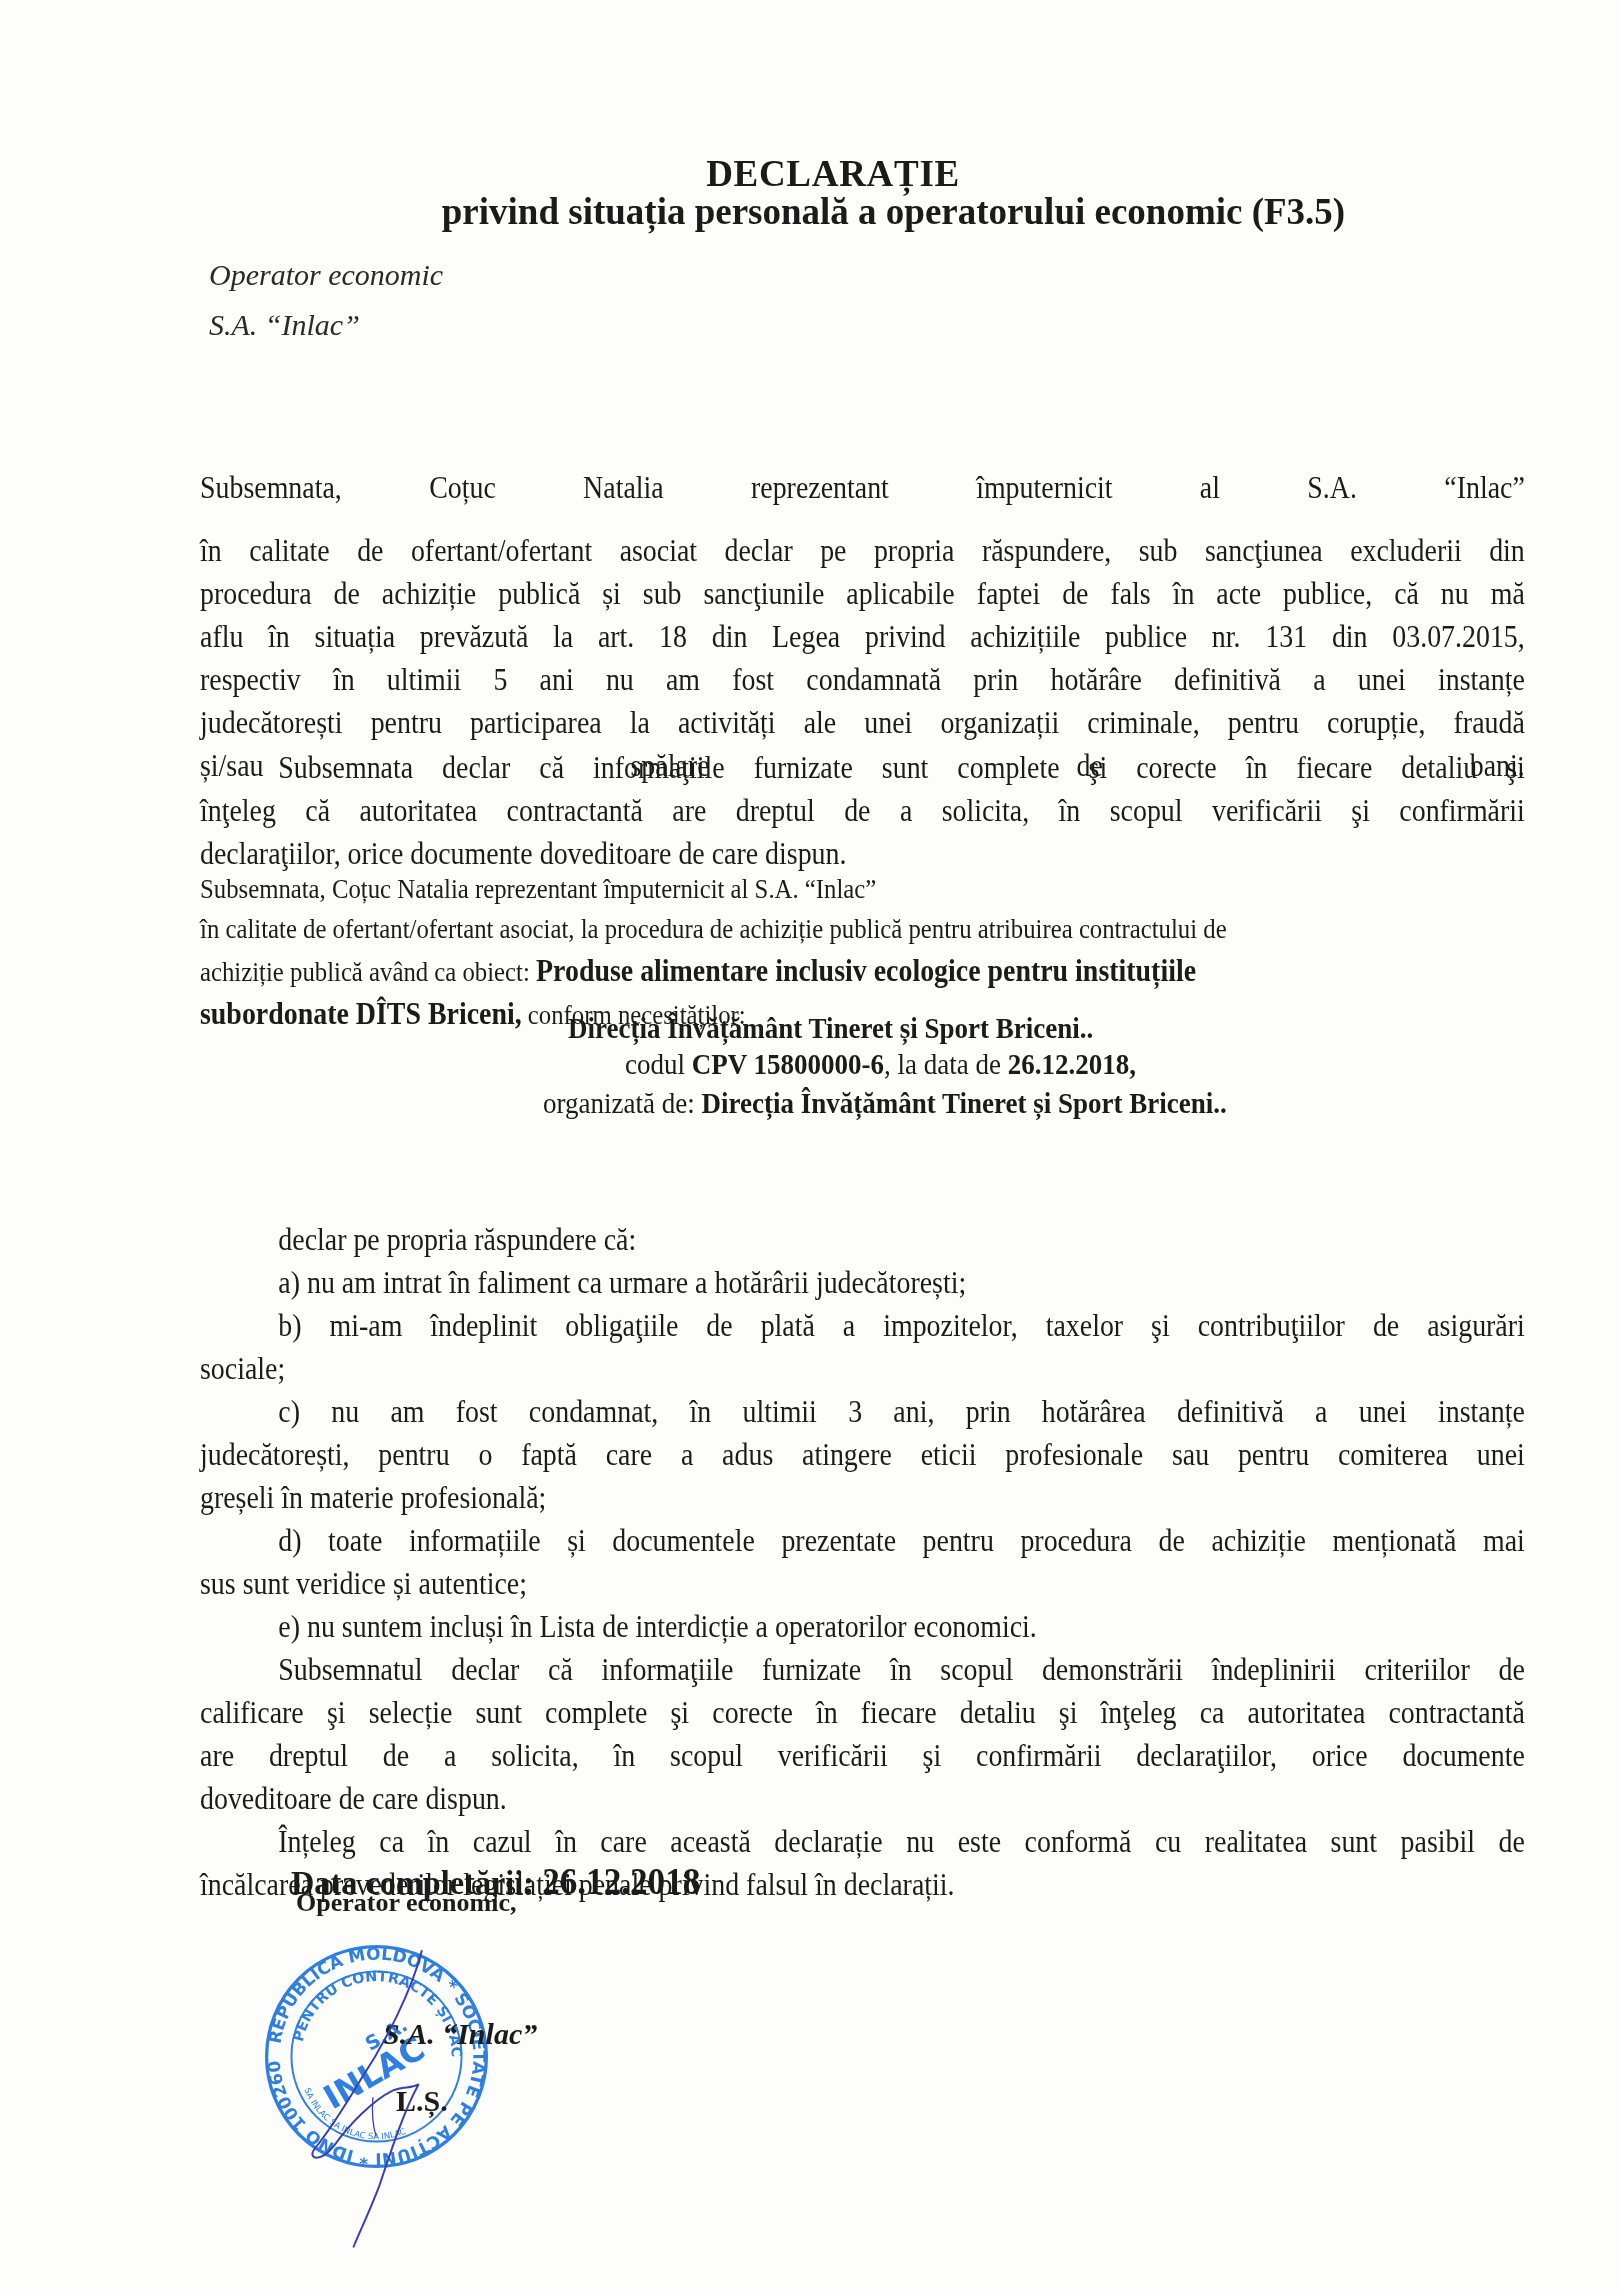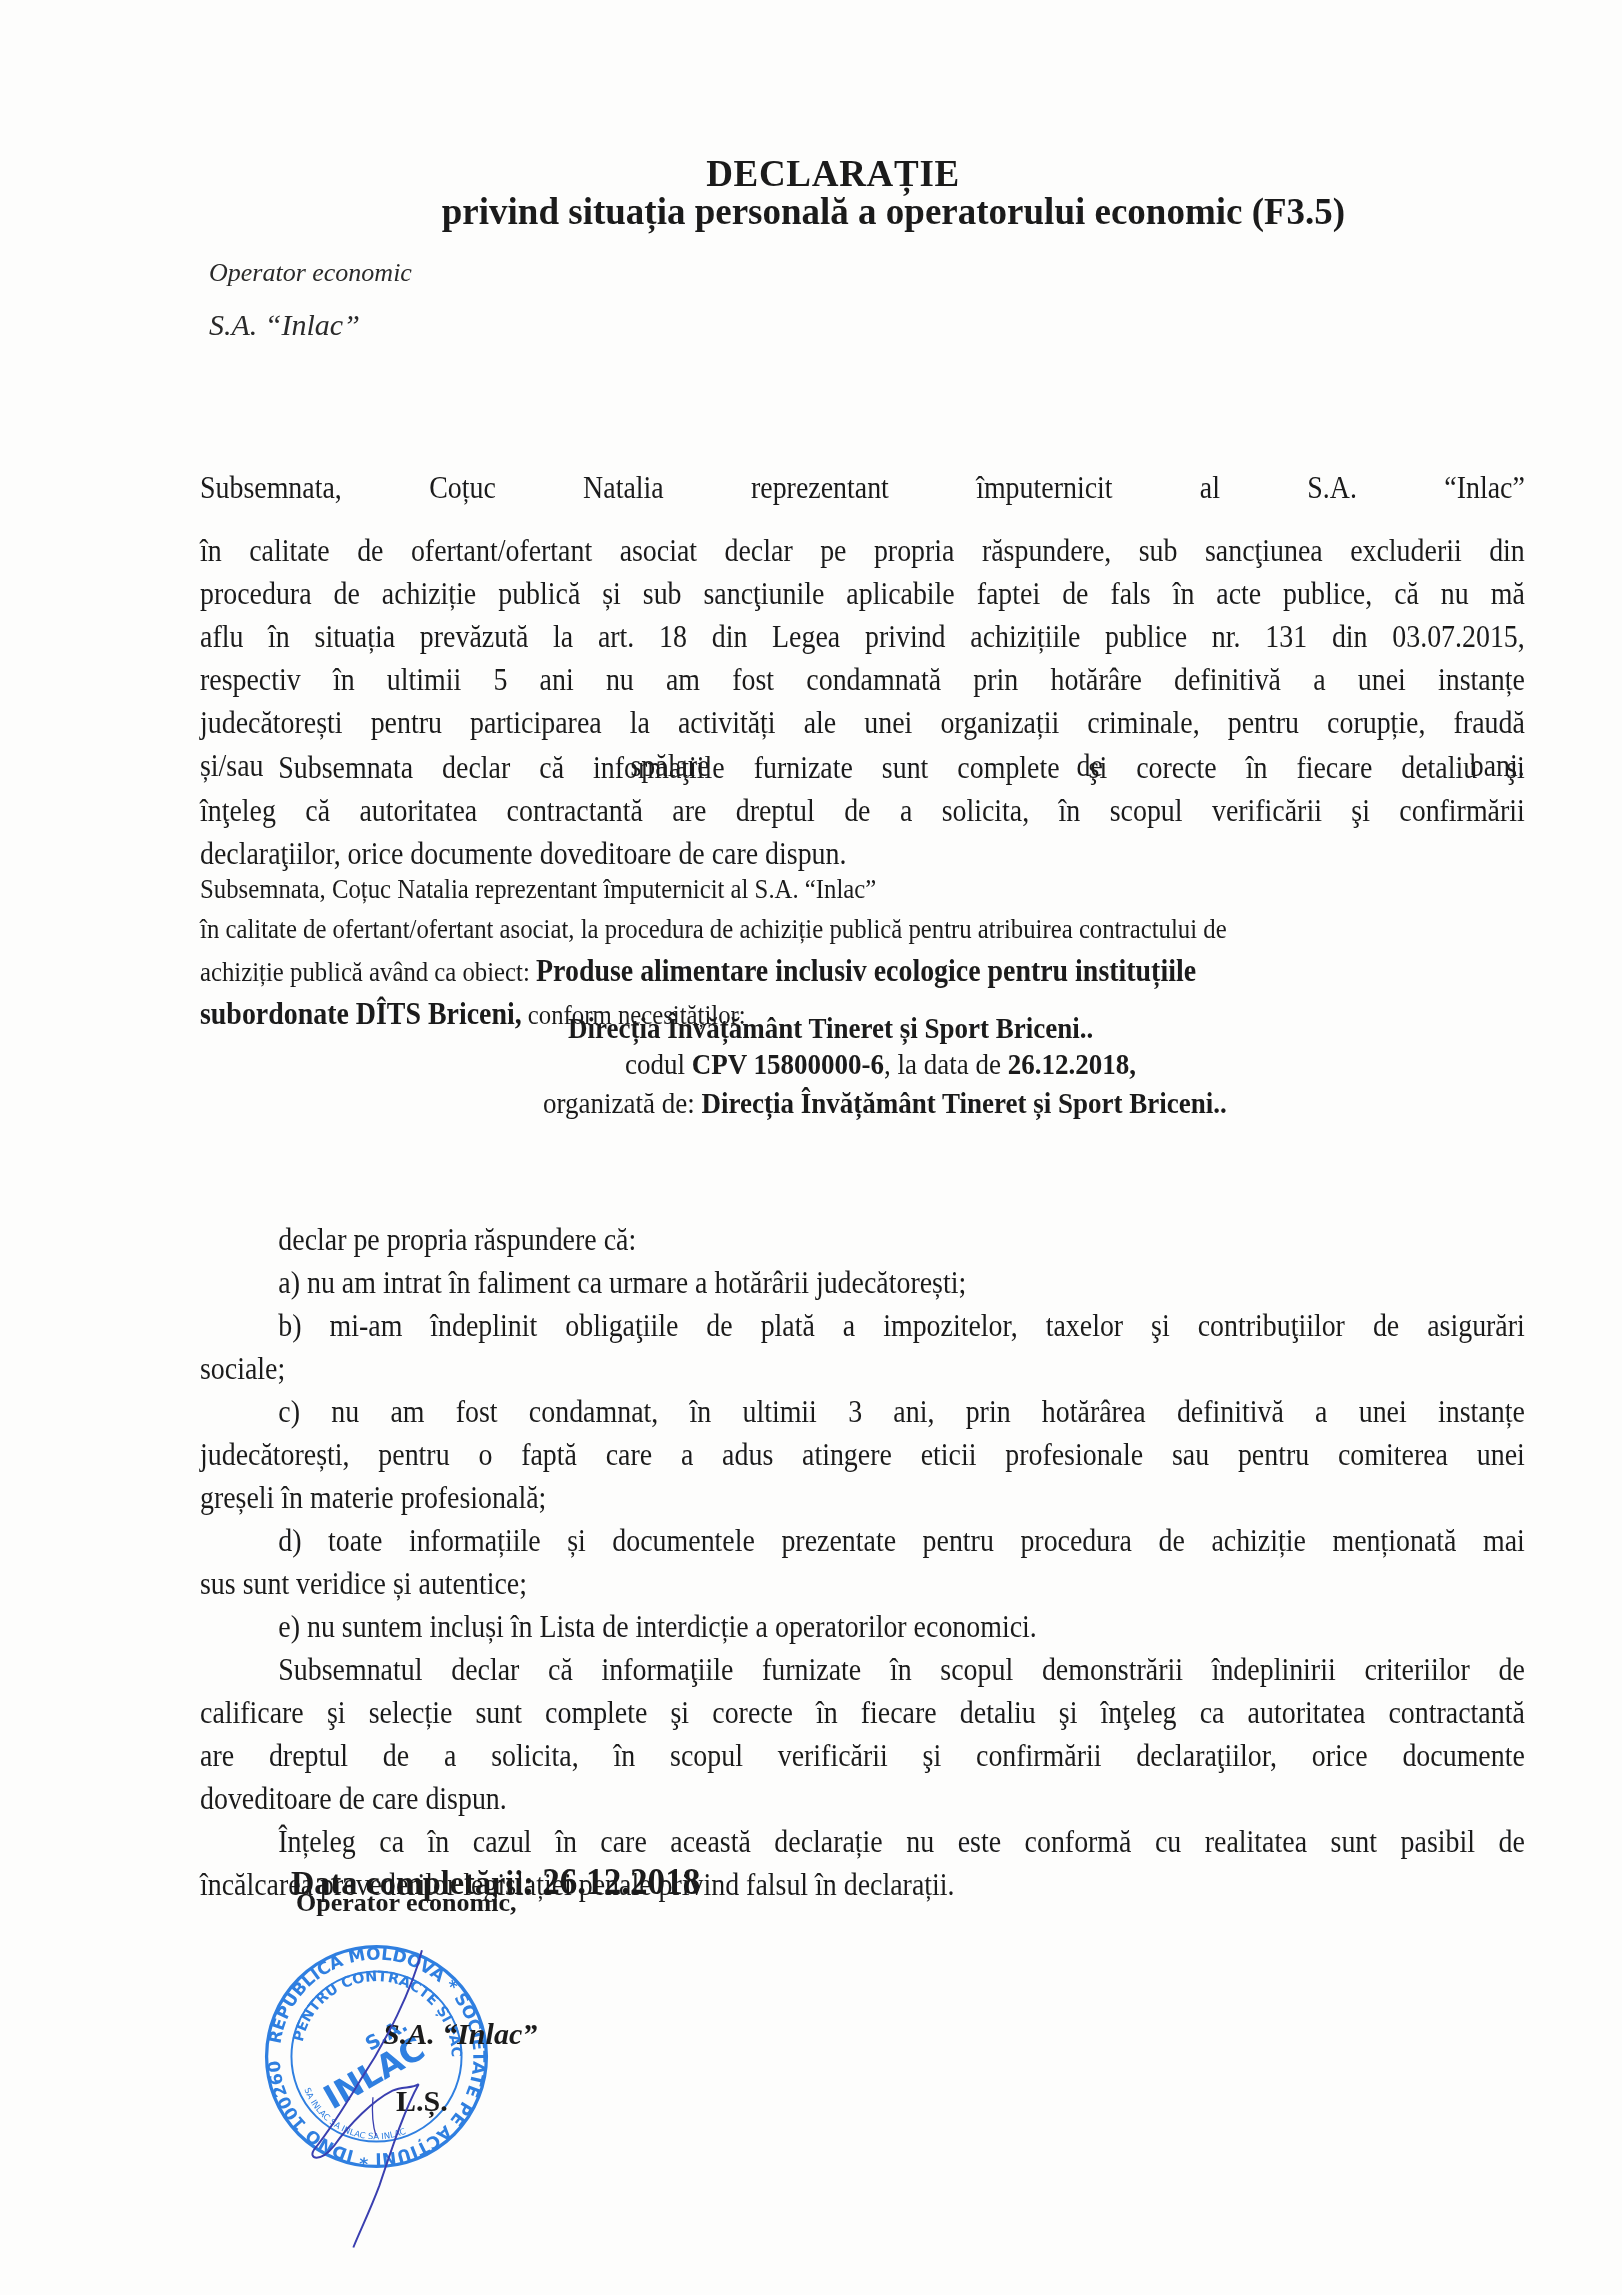--- a/index.html
+++ b/index.html
@@ -11,21 +11,21 @@
   .page { position: absolute; left: 0; top: 0; width: 1623px; height: 2295px; }
   .abs { position: absolute; white-space: nowrap; }
   .title1 {
     left: 0; width: 1574px; text-align: center; top: 152px;
     font-weight: bold; font-size: 37px; letter-spacing: 0.7px; padding-left: 92px; box-sizing: border-box;
   }
   .title2 {
     left: 0; width: 1623px; text-align: center; top: 190px;
     font-weight: bold; font-size: 37px; padding-left: 92px; box-sizing: border-box; margin-left: 36px;
   }
-  .op-top { left: 209px; top: 258px; font-size: 26px; font-style: italic; color: #2a2a2a; }
+  .op-top { left: 209px; top: 258px; font-size: 30px; font-style: italic; color: #2a2a2a; }
   .op-top2 { left: 209px; top: 308px; font-size: 30px; font-style: italic; color: #2a2a2a; }
   .body-text {
     position: absolute; left: 200px; width: 1472px; font-size: 31px; line-height: 43px;
     text-align: justify; transform: scaleX(0.9); transform-origin: left top;
   }
   .para1 { top: 466px; }
   .para1 .line { display: block; text-align: justify; text-align-last: justify; }
   .para2 { top: 746px; }
   .line { display: block; }
   .just { text-align: justify; text-align-last: justify; }

